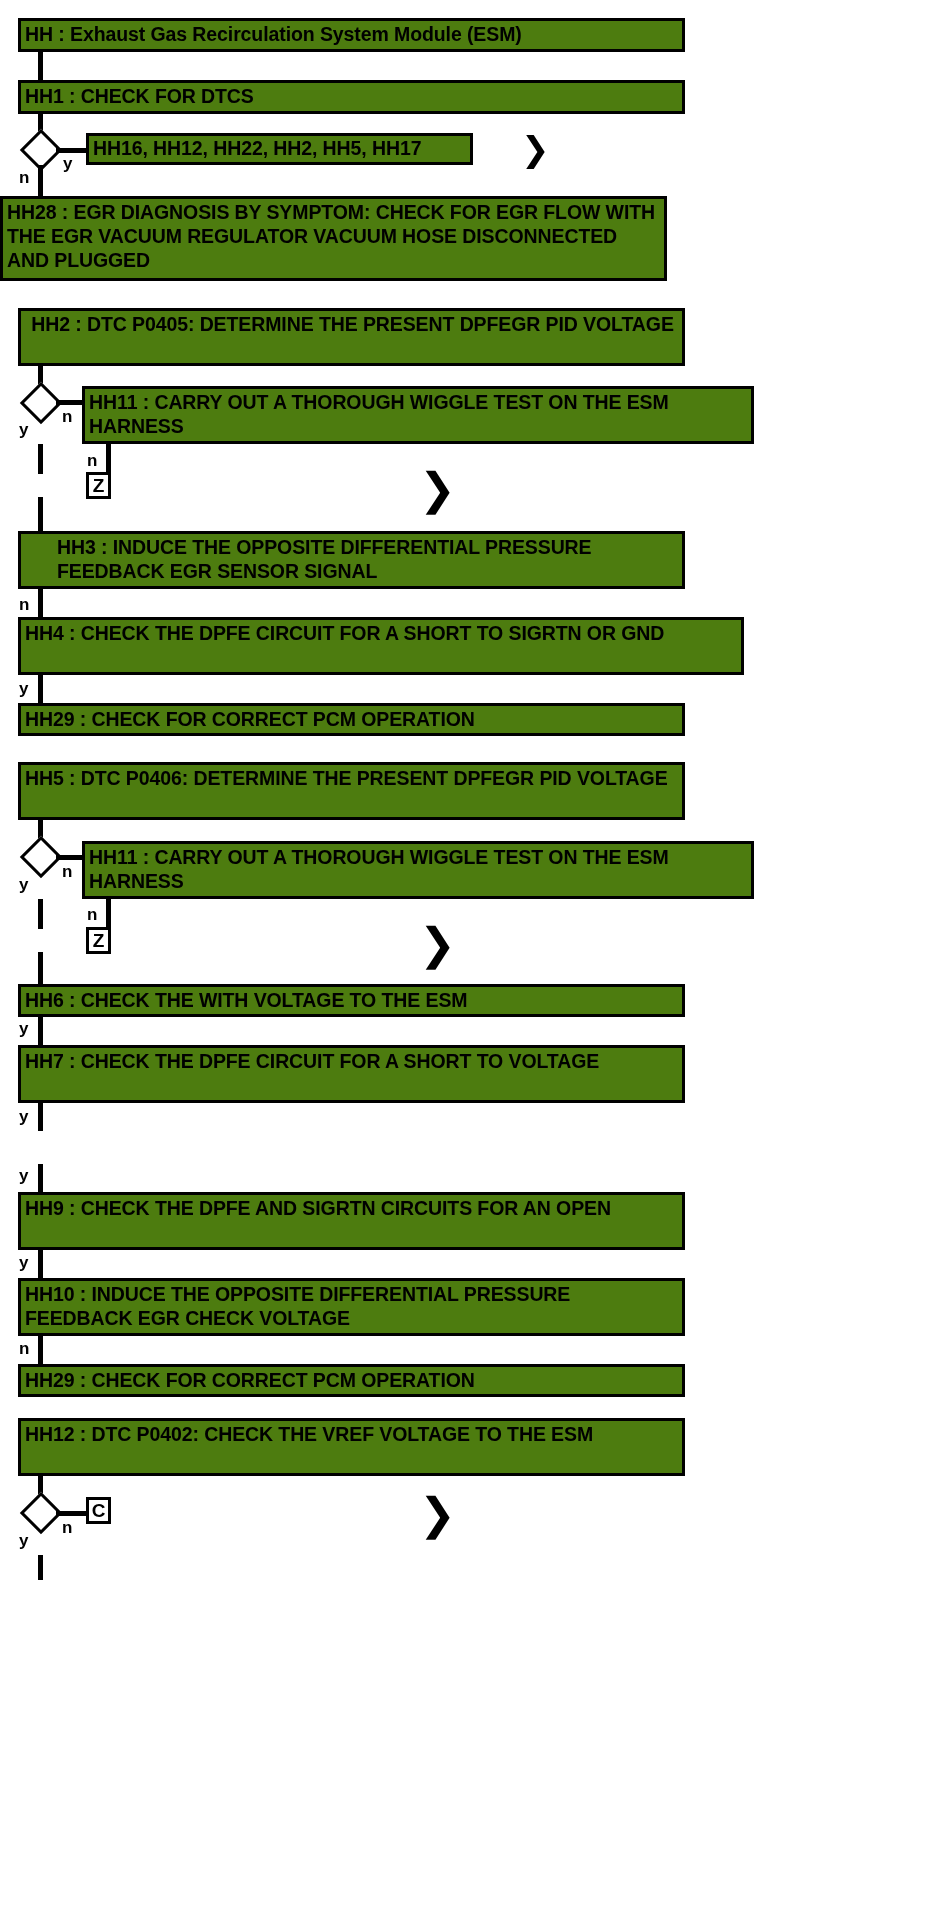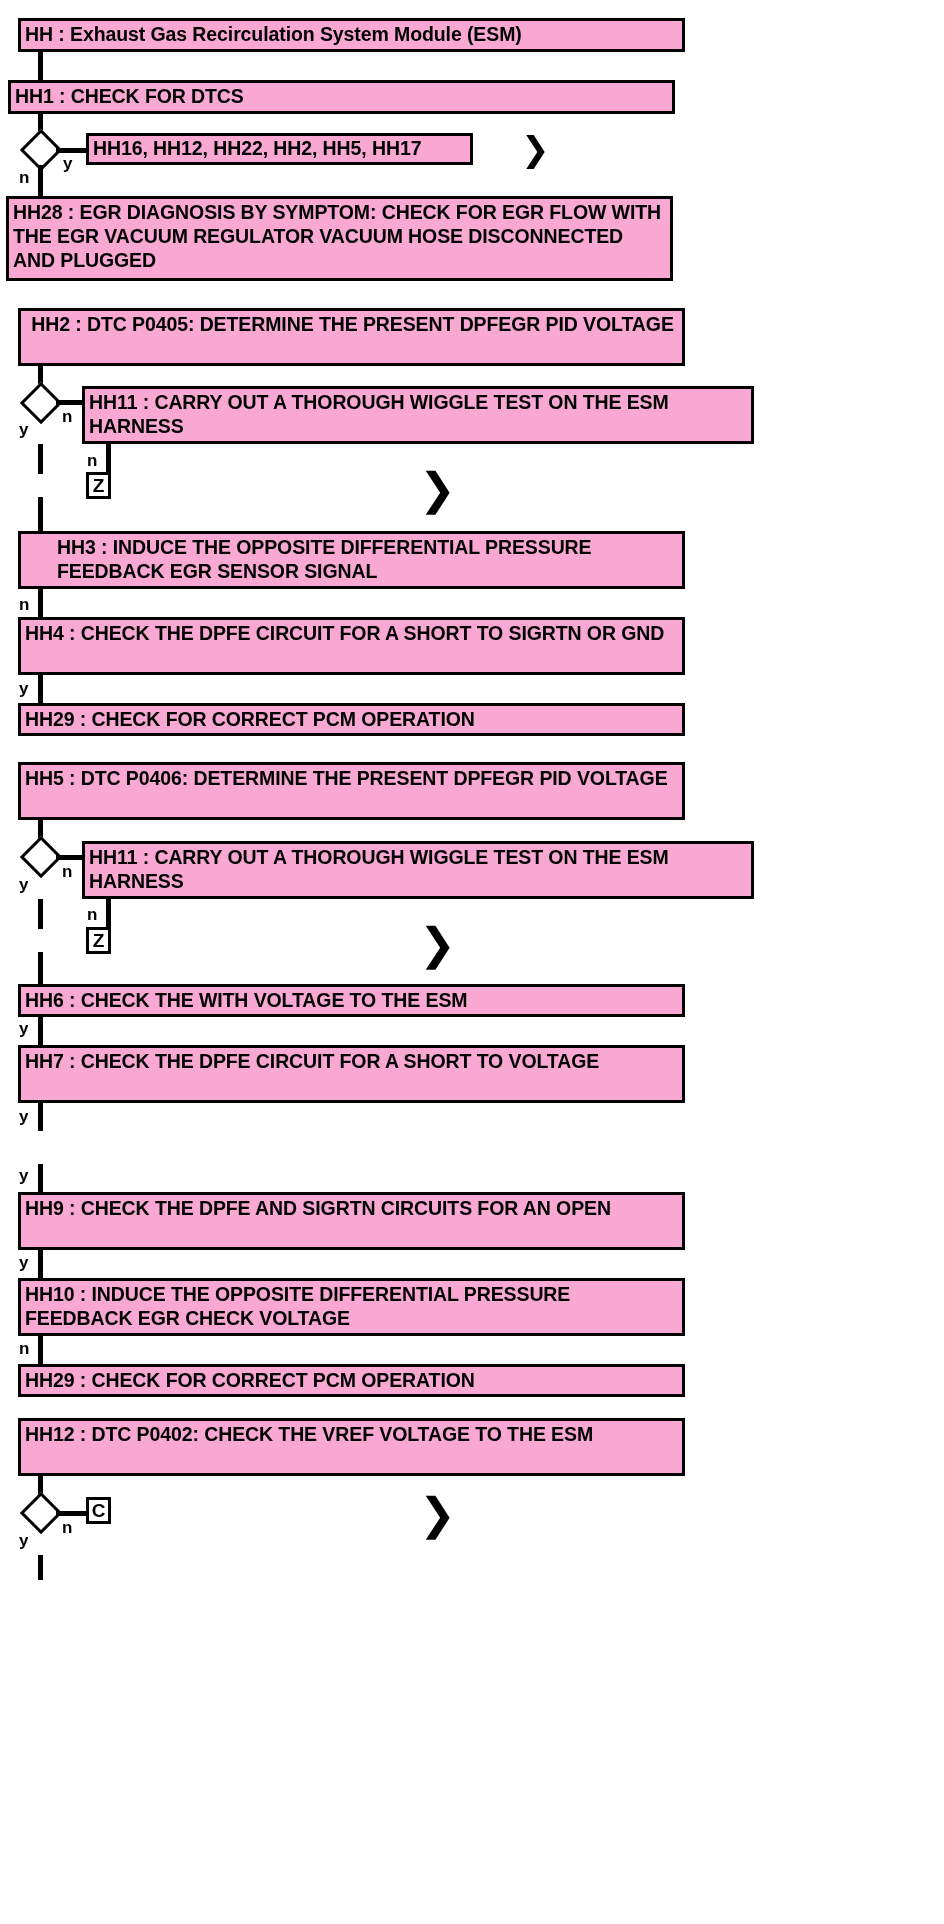--- a/index.html
+++ b/index.html
@@ -18,21 +18,21 @@
   #canvas {
     position: relative;
     width: 944px;
     height: 1924px;
   }
   
   .box {
     position: absolute;
     box-sizing: border-box;
     border: 3px solid #000;
-    background: #f9a8d4;
+    background: #4d7c0f;
     font-weight: bold;
     font-size: 19.5px;
     line-height: 24px;
     letter-spacing: -0.1px;
     padding: 1px 2px 1px 4px;
     white-space: pre-line;
     overflow: hidden;
   }
   
   .vline {
@@ -94,36 +94,36 @@
 </style>
 </head>
 <body>
 
 <div id="canvas">
 
   <div class="box" style="left:18px; top:18px; width:667px; height:34px;">HH : Exhaust Gas Recirculation System Module (ESM)</div>
 
   <div class="vline" style="left:38px; top:52px; height:28px;"></div>
 
-  <div class="box" style="left:8px; top:80px; width:667px; height:34px;">HH1 : CHECK FOR  DTCS</div>
+  <div class="box" style="left:18px; top:80px; width:667px; height:34px;">HH1 : CHECK FOR  DTCS</div>
 
   <div class="vline" style="left:38px; top:114px; height:20px;"></div>
 
   <div class="diamond" style="left:26px; top:135px;"></div>
   <div class="blabel" style="left:19px; top:169px;">n</div>
   <div class="blabel" style="left:63px; top:155px;">y</div>
 
   <div class="hline" style="left:56px; top:148px; width:30px;"></div>
 
   <div class="box" style="left:86px; top:133px; width:387px; height:32px; padding-top:0;">HH16, HH12, HH22, HH2, HH5, HH17</div>
   <div class="chev-sm" style="left:521px; top:132px;">❯</div>
 
   <div class="vline" style="left:38px; top:165px; height:31px;"></div>
 
-  <div class="box" style="left:6px; top:196px; width:667px; height:85px;">HH28 : EGR DIAGNOSIS BY SYMPTOM: CHECK FOR EGR FLOW WITH THE EGR VACUUM REGULATOR VACUUM HOSE DISCONNECTED AND PLUGGED</div>
+  <div class="box" style="left:0; top:196px; width:667px; height:85px;">HH28 : EGR DIAGNOSIS BY SYMPTOM: CHECK FOR EGR FLOW WITH THE EGR VACUUM REGULATOR VACUUM HOSE DISCONNECTED AND PLUGGED</div>
 
   <div class="box" style="left:18px; top:308px; width:667px; height:58px;text-align:center;">HH2 : DTC P0405: DETERMINE THE PRESENT DPFEGR PID VOLTAGE</div>
 
   <div class="vline" style="left:38px; top:366px; height:22px;"></div>
 
   <div class="diamond" style="left:26px; top:388px;"></div>
   <div class="blabel" style="left:19px; top:421px;">y</div>
   <div class="blabel" style="left:62px; top:408px;">n</div>
 
   <div class="hline" style="left:56px; top:400px; width:30px;"></div>
@@ -137,21 +137,21 @@
   <div class="chev" style="left:419px; top:467px;">❯</div>
 
   <div class="vline" style="left:38px; top:444px; height:30px;"></div>
   <div class="vline" style="left:38px; top:497px; height:34px;"></div>
 
   <div class="box" style="left:18px; top:531px; width:667px; height:58px;padding-left:36px;">HH3 : INDUCE THE OPPOSITE DIFFERENTIAL PRESSURE FEEDBACK EGR SENSOR SIGNAL</div>
 
   <div class="vline" style="left:38px; top:589px; height:28px;"></div>
   <div class="blabel" style="left:19px; top:596px;">n</div>
 
-  <div class="box" style="left:18px; top:617px; width:667px; height:58px;">HH4 : CHECK THE DPFE CIRCUIT FOR A SHORT TO SIGRTN OR GND</div>
+  <div class="box" style="left:18px; top:617px; width:726px; height:58px;">HH4 : CHECK THE DPFE CIRCUIT FOR A SHORT TO SIGRTN OR GND</div>
 
   <div class="vline" style="left:38px; top:675px; height:28px;"></div>
   <div class="blabel" style="left:19px; top:680px;">y</div>
 
   <div class="box" style="left:18px; top:703px; width:667px; height:33px;">HH29 : CHECK FOR CORRECT PCM OPERATION</div>
 
   <div class="box" style="left:18px; top:762px; width:667px; height:58px;">HH5 : DTC P0406: DETERMINE THE PRESENT DPFEGR PID VOLTAGE</div>
 
   <div class="vline" style="left:38px; top:820px; height:22px;"></div>
 

